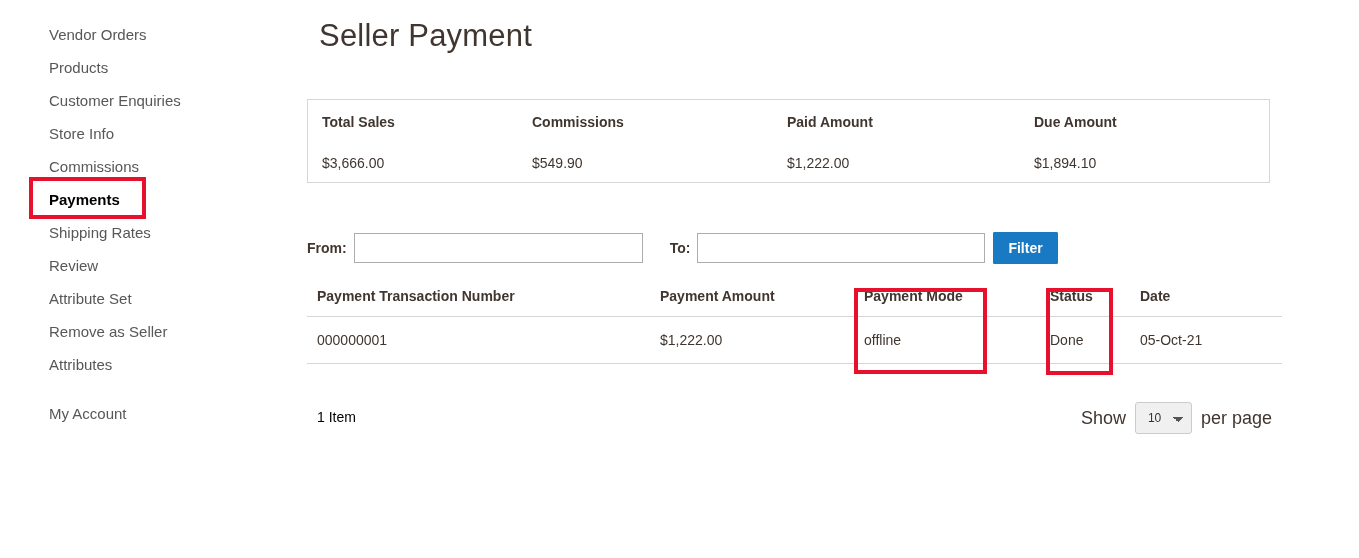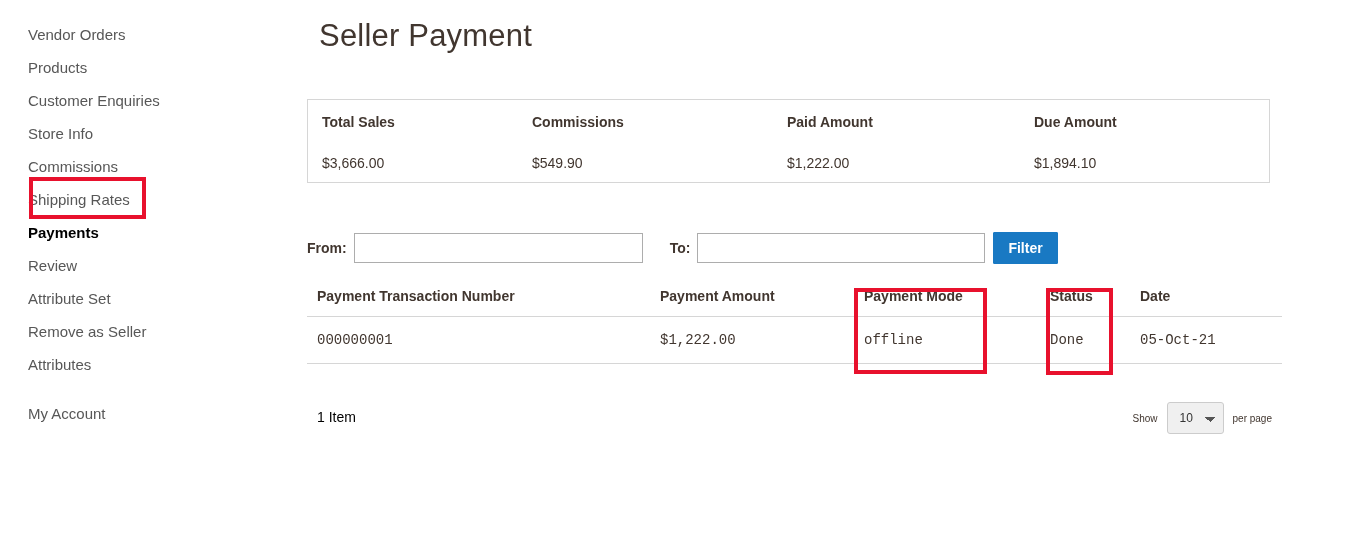--- a/index.html
+++ b/index.html
@@ -27,21 +27,21 @@
   }
   .nav-list {
     position: absolute;
     left: 0;
     top: 18px;
     width: 300px;
   }
   .nav-item {
     height: 33px;
     line-height: 33px;
-    padding-left: 28px;
+    padding-left: 49px;
     font-size: 15px;
     color: #575757;
     white-space: nowrap;
     cursor: pointer;
   }
   .nav-item.current {
     color: #000000;
     font-weight: bold;
   }
   .nav-spacer {
@@ -197,21 +197,20 @@
     padding: 0 0 12px 0;
     border-bottom: 1px solid #d6d6d6;
     vertical-align: top;
   }
   .data-table td {
     text-align: left;
     font-size: 14px;
     color: #41362f;
     padding: 15px 0 15px 0;
     border-bottom: 1px solid #d6d6d6;
-    font-family: Liberation Mono, monospace;
   }
   .col-txn   { width: 343px; padding-left: 10px !important; }
   .col-amt   { width: 204px; }
   .col-mode  { width: 186px; }
   .col-status{ width: 90px; }
   .col-date  { width: 142px; }
   .data-table th.col-txn { padding-left: 10px; }
 
   
   .table-footer {
@@ -230,21 +229,21 @@
   }
   .limiter {
     position: absolute;
     right: 0;
     top: 0;
     display: flex;
     align-items: center;
     height: 32px;
   }
   .limiter-text {
-    font-size: 10px;
+    font-size: 18px;
     color: #41362f;
   }
   .limiter-select {
     margin: 0 9px;
     height: 32px;
     background: #f0f0f0;
     border: 1px solid #cccccc;
     border-radius: 3px;
     font-family: "Liberation Sans", sans-serif;
     font-size: 12px;
@@ -277,25 +276,25 @@
     </div>
     <div class="nav-item">
       <span>Customer Enquiries</span>
     </div>
     <div class="nav-item">
       <span>Store Info</span>
     </div>
     <div class="nav-item">
       <span>Commissions</span>
     </div>
-    <div class="nav-item">
-      <span>Shipping Rates</span>
-    </div>
     <div class="nav-item current">
       <span>Payments</span>
+    </div>
+    <div class="nav-item">
+      <span>Shipping Rates</span>
     </div>
     <div class="nav-item">
       <span>Review</span>
     </div>
     <div class="nav-item">
       <span>Attribute Set</span>
     </div>
     <div class="nav-item">
       <span>Remove as Seller</span>
     </div>

